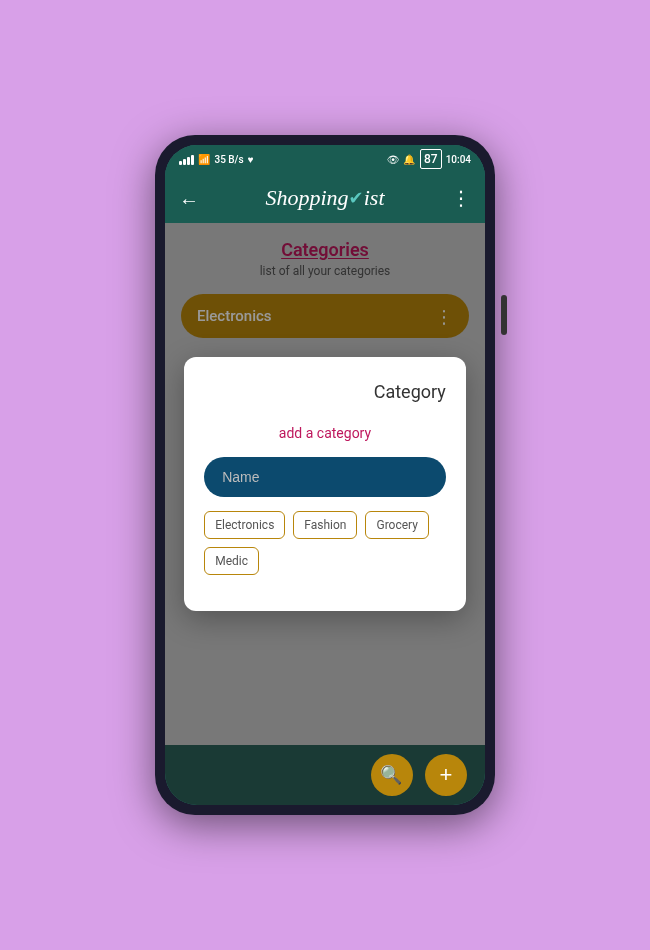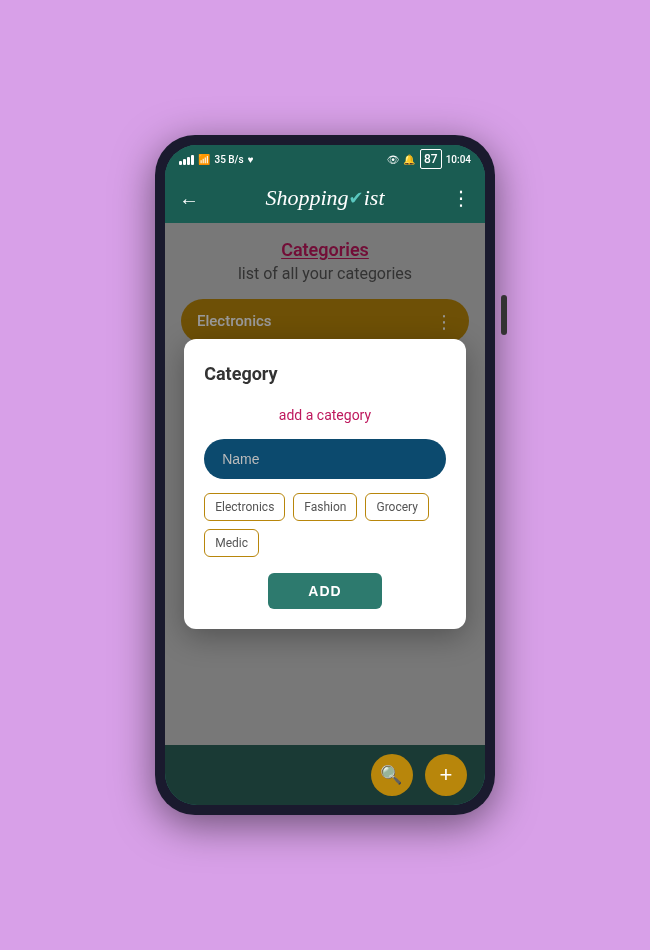--- a/index.html
+++ b/index.html
@@ -147,21 +147,21 @@
 
     .page-title {
       font-size: 18px;
       font-weight: 600;
       color: #be185d;
       text-decoration: underline;
       text-underline-offset: 2px;
     }
 
     .page-subtitle {
-      font-size: 16px;
+      font-size: 12px;
       color: #555;
       margin-top: 4px;
     }
 
     .category-row {
       background: #b8860b;
       border-radius: 30px;
       height: 44px;
       display: flex;
       align-items: center;
@@ -195,23 +195,23 @@
     .dialog {
       background: #fff;
       border-radius: 12px;
       padding: 24px 20px 20px;
       width: 88%;
       max-width: 290px;
       box-shadow: 0 8px 30px rgba(0,0,0,0.3);
     }
 
     .dialog-title {
-      text-align: left;
-      font-size: 18px;
-      font-weight: 700;
+      text-align: right;
+      font-size: 18px;
+      font-weight: 400;
       color: #333;
       margin-bottom: 4px;
     }
 
     .dialog-subtitle {
       text-align: center;
       font-size: 14px;
       color: #be185d;
       margin-bottom: 16px;
       margin-top: 23px;
@@ -356,21 +356,20 @@
         <div class="dialog">
           <div class="dialog-title">Category</div>
           <div class="dialog-subtitle">add a category</div>
           <input class="dialog-input" type="text" placeholder="Name" style="">
           <div class="chips-row">
             <div class="chip">Electronics</div>
             <div class="chip">Fashion</div>
             <div class="chip">Grocery</div>
             <div class="chip">Medic</div>
           </div>
-          <button class="add-btn">ADD</button>
         </div>
       </div>
     </div>
 
     <div class="bottom-area">
       <button class="fab-btn">
         <span>🔍</span>
       </button>
       <button class="fab-btn">
         <span style="font-size:22px; font-weight:300;">+</span>

